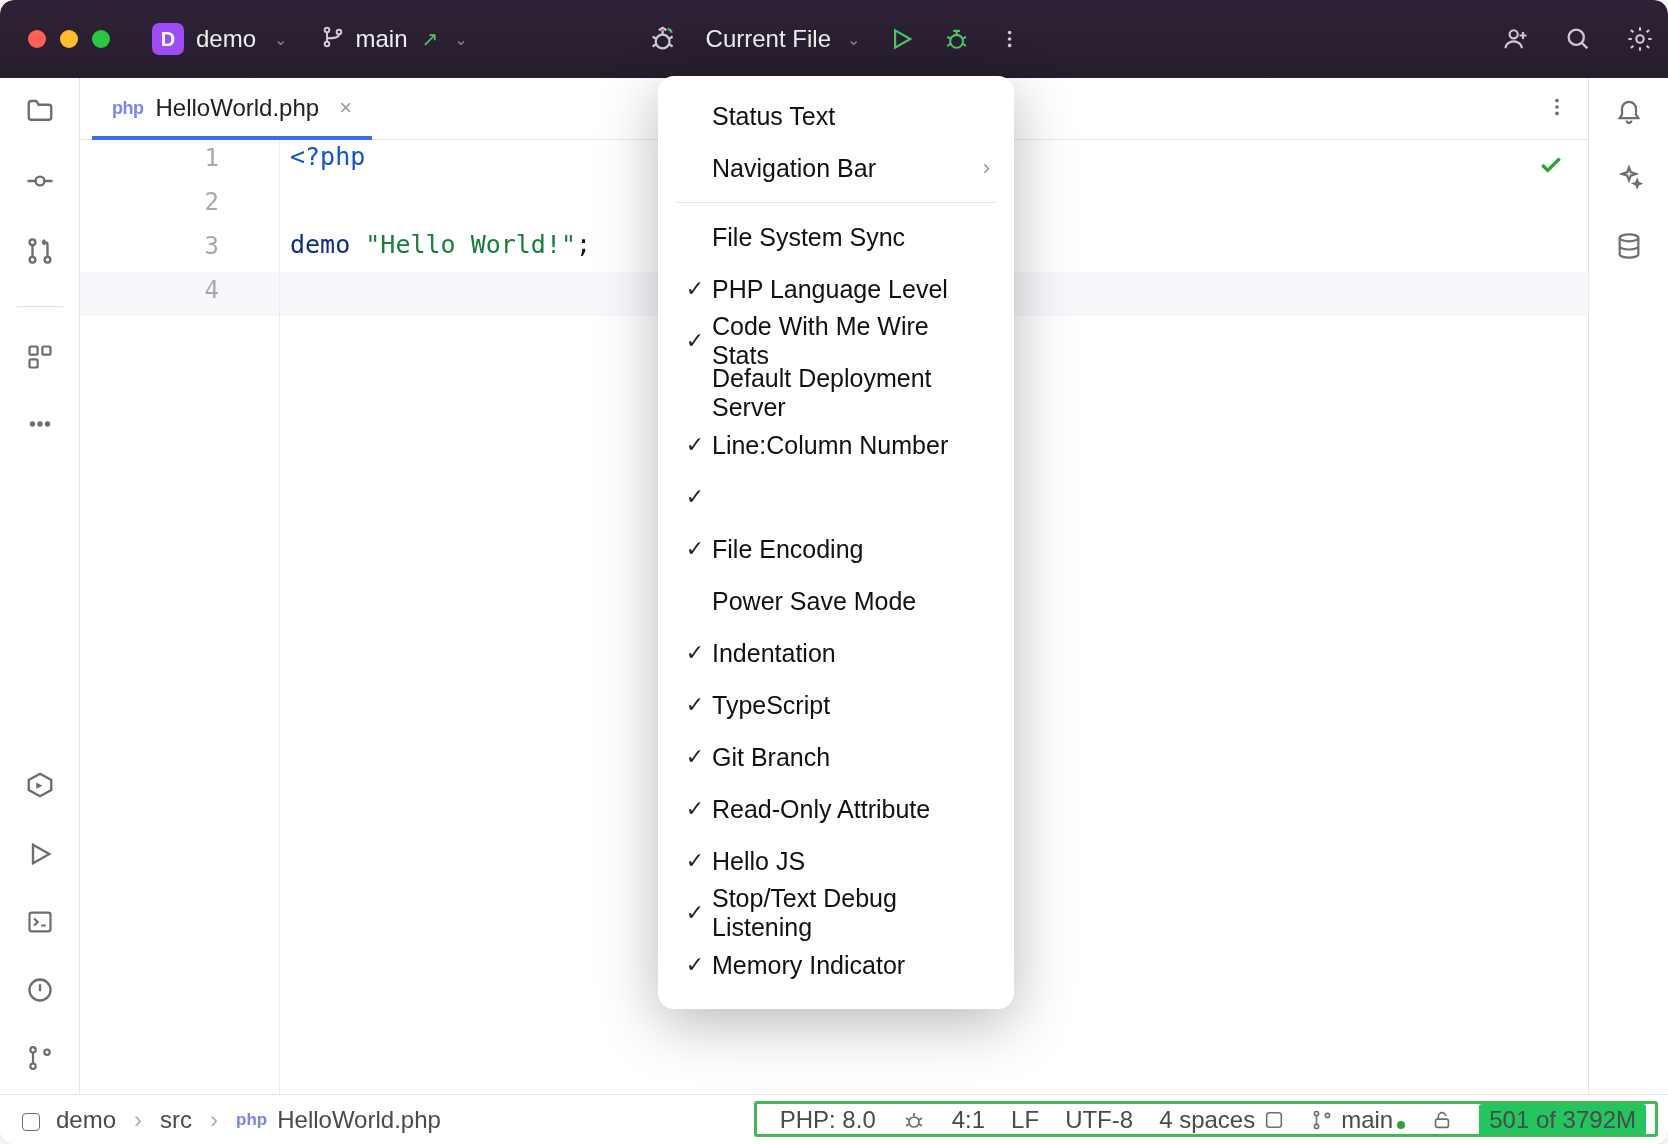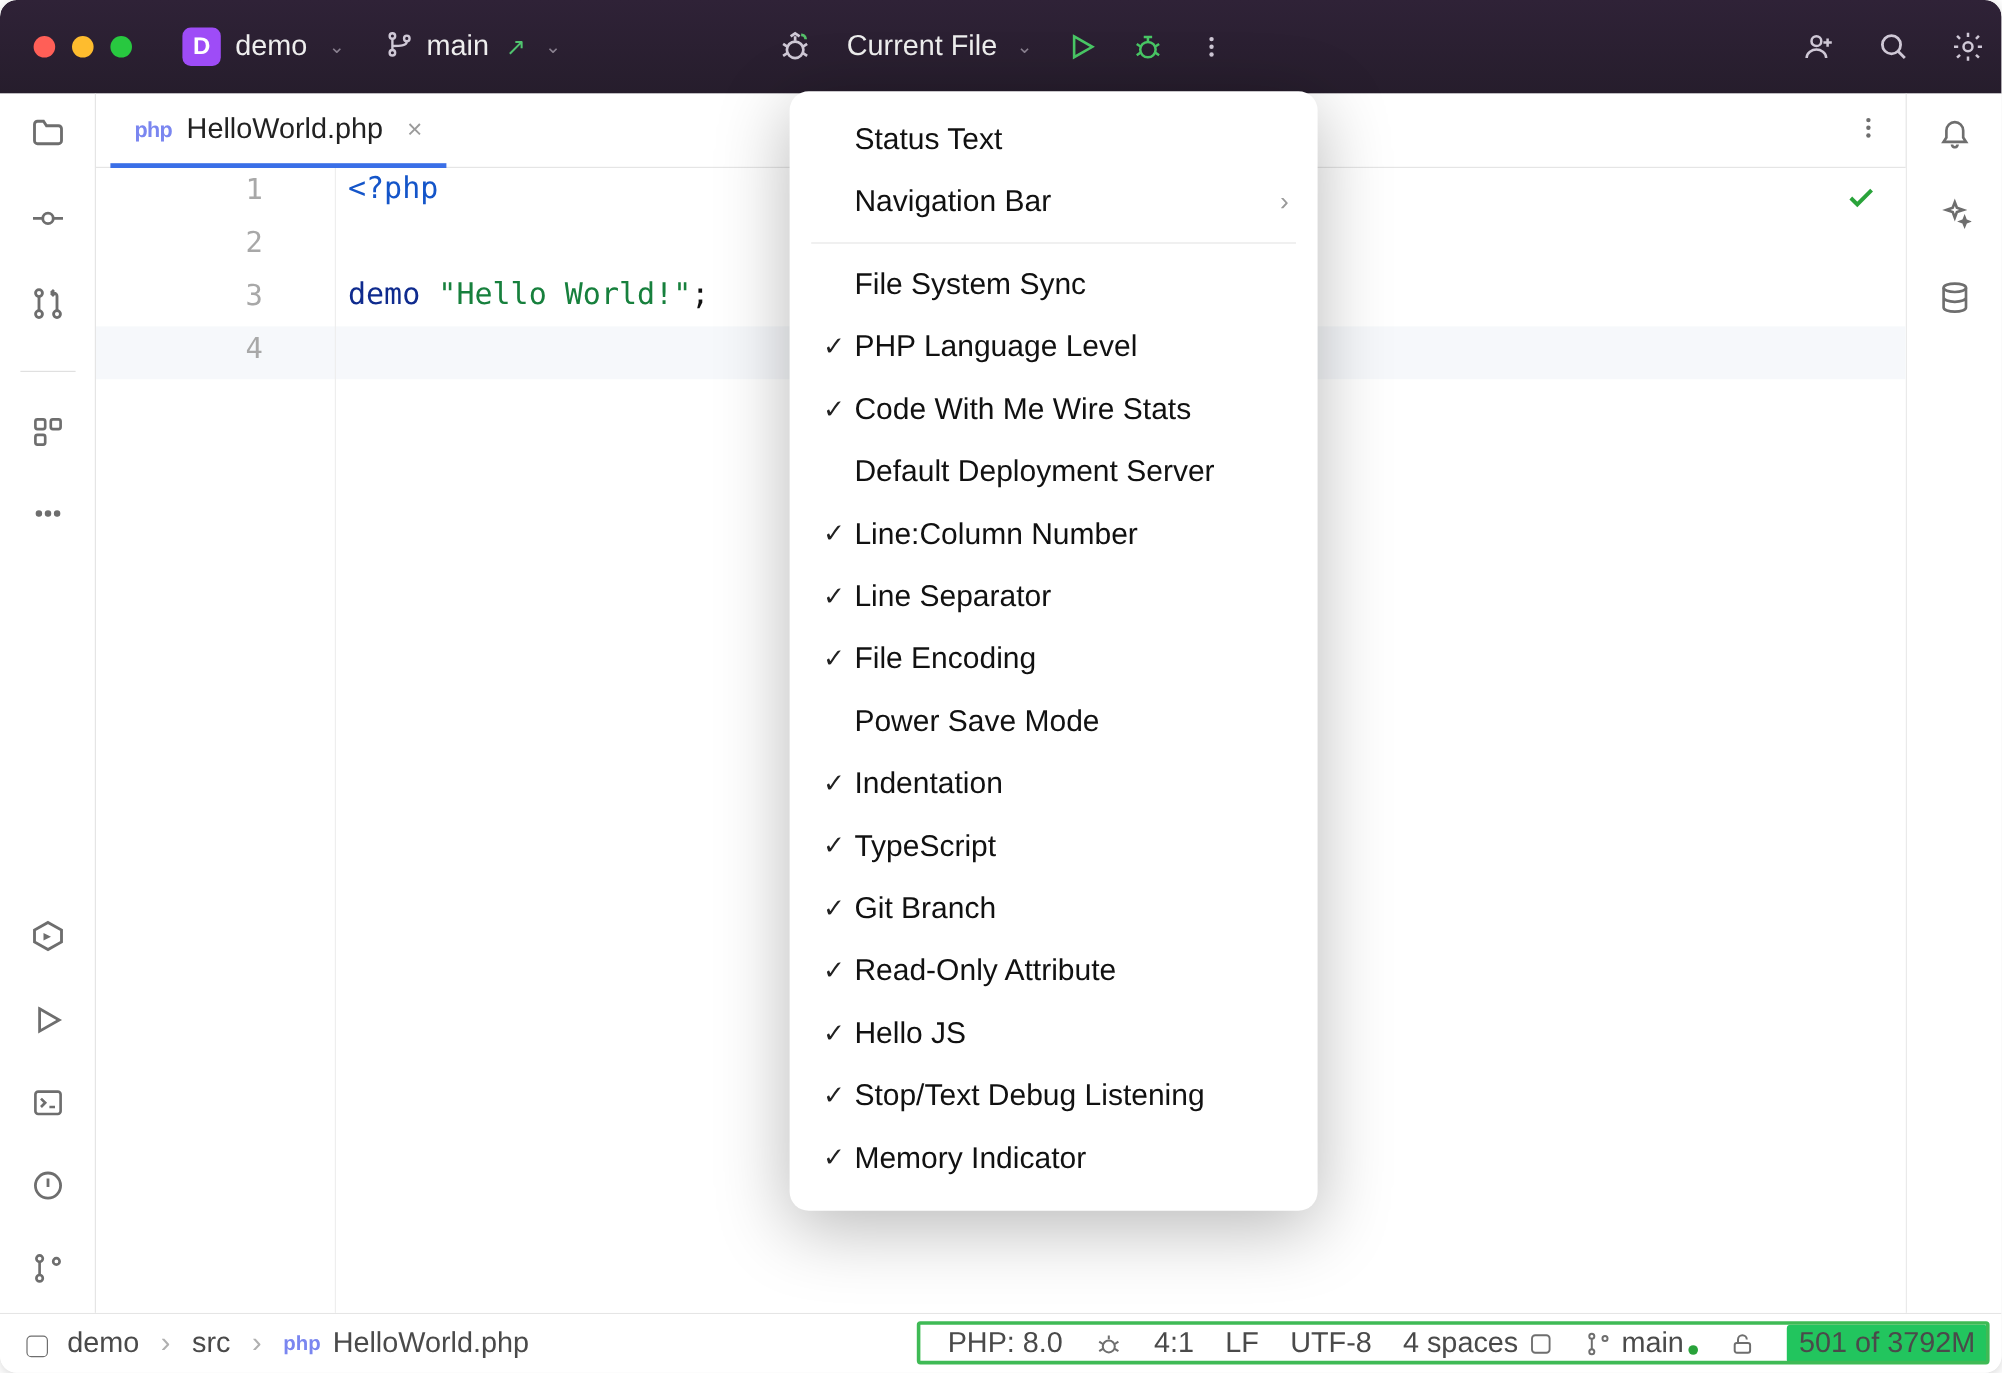--- a/index.html
+++ b/index.html
@@ -45,32 +45,32 @@
 
   .code-area{flex:1;position:relative;background:#fff;}
   .gutter{position:absolute;left:0;top:0;width:200px;border-right:1px solid #eee;height:100%;}
   .gutter .ln{position:absolute;right:60px;font-family:ui-monospace,Menlo,Consolas,monospace;font-size:24px;color:#a8a8a8;text-align:right;width:60px;}
   .code-line{position:absolute;left:210px;font-family:ui-monospace,Menlo,Consolas,monospace;font-size:25px;white-space:pre;}
   .tok-tag{color:#1455c9;} .tok-kw{color:#0f2b8e;} .tok-str{color:#17803d;} .tok-punc{color:#111;}
   .check-ok{position:absolute;right:24px;top:12px;color:#29a33a;}
   .cur-line-hl{position:absolute;left:0;right:0;height:44px;background:#f6f8fb;}
 
   
-  .popup{position:absolute;left:658px;top:76px;width:440px;background:#fff;border-radius:16px;box-shadow:0 14px 60px rgba(0,0,0,0.28);padding:14px 0 18px;z-index:50;}
+  .popup{position:absolute;left:658px;top:76px;width:356px;background:#fff;border-radius:16px;box-shadow:0 14px 60px rgba(0,0,0,0.28);padding:14px 0 18px;z-index:50;}
   .popup .mi{display:flex;align-items:center;height:52px;padding:0 24px 0 20px;font-size:25px;color:#111;cursor:default;}
   .popup .mi .tick{width:34px;text-align:center;color:#222;font-size:22px;}
   .popup .mi .lbl{flex:1;}
   .popup .mi .sub{color:#9a9a9a;font-size:22px;}
   .popup hr{margin:8px 18px;border:none;border-top:1px solid #e6e6e6;}
 
   
   .statusbar{position:absolute;left:0;right:0;bottom:0;height:50px;background:#fff;border-top:1px solid #e5e5e5;display:flex;align-items:center;font-size:24px;color:#4a4a4a;border-bottom-left-radius:14px;border-bottom-right-radius:14px;}
   .sb-left{display:flex;align-items:center;gap:10px;padding-left:22px;}
   .crumb-sep{color:#b0b0b0;margin:0 8px;}
-  .sb-right{margin-left:auto;display:flex;align-items:center;gap:26px;padding-right:12px;position:relative;}
+  .sb-right{margin-left:auto;display:flex;align-items:center;gap:26px;padding-right:22px;position:relative;}
   .sb-box{position:absolute;right:10px;top:-3px;bottom:-1px;left:-10px;border:3px solid #3fba55;border-radius:3px;pointer-events:none;}
   .sb-right .cell{display:flex;align-items:center;gap:8px;}
   .mem{background:#22c55e;padding:2px 10px;border-radius:3px;}
   .php-badge-sm{color:#7a86f0;font-weight:700;font-size:17px;}
   .crumb-box{border:1.8px solid #6e6e6e;border-radius:4px;width:18px;height:18px;display:inline-block;margin-right:6px;position:relative;top:2px;}
 
   
   .window-frame{position:absolute;inset:0;border-radius:14px;overflow:hidden;box-shadow:0 2px 10px rgba(0,0,0,0.15);}
 </style>
 </head>
@@ -289,21 +289,20 @@
       <div class="mi">
         <span class="tick"></span>
         <span class="lbl">Default Deployment Server</span>
       </div>
       <div class="mi">
         <span class="tick">✓</span>
         <span class="lbl">Line:Column Number</span>
       </div>
       <div class="mi">
         <span class="tick">✓</span>
-        <span class="lbl">Line Separator</span>
       </div>
       <div class="mi">
         <span class="tick">✓</span>
         <span class="lbl">File Encoding</span>
       </div>
       <div class="mi">
         <span class="tick"></span>
         <span class="lbl">Power Save Mode</span>
       </div>
       <div class="mi">

